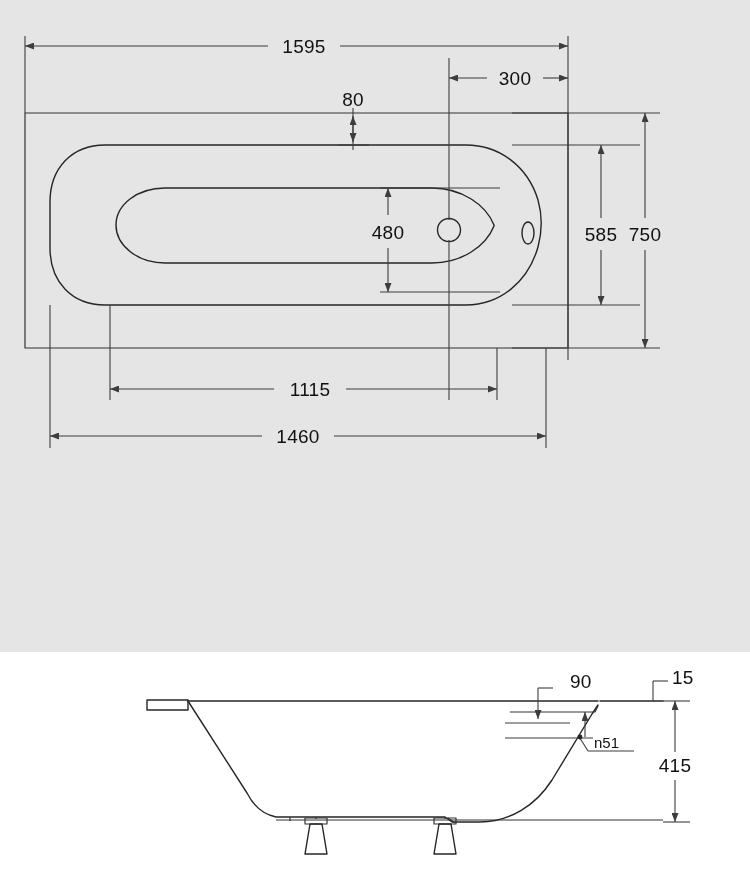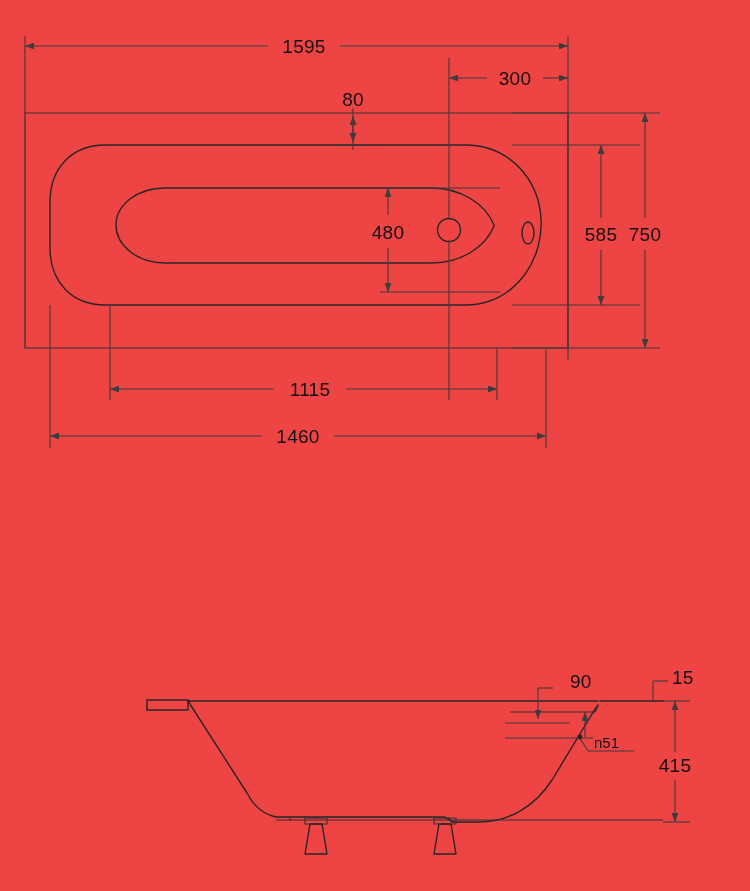--- a/index.html
+++ b/index.html
@@ -11,22 +11,22 @@
   body {
     width: 750px;
     height: 891px;
     font-family: "Liberation Sans", sans-serif;
     color: #1a1a1a;
     overflow: hidden;
   }
   #drawing-root {
     position: relative;
     width: 750px;
-    height: 891px;
-    background: #ef4444;
+    height: 652px;
+    background: #e5e5e5;
   }
   svg#tech-drawing {
     display: block;
     width: 750px;
     height: 891px;
   }
   .ln {
     stroke: #3d3d3d;
     stroke-width: 1.1;
     fill: none;

